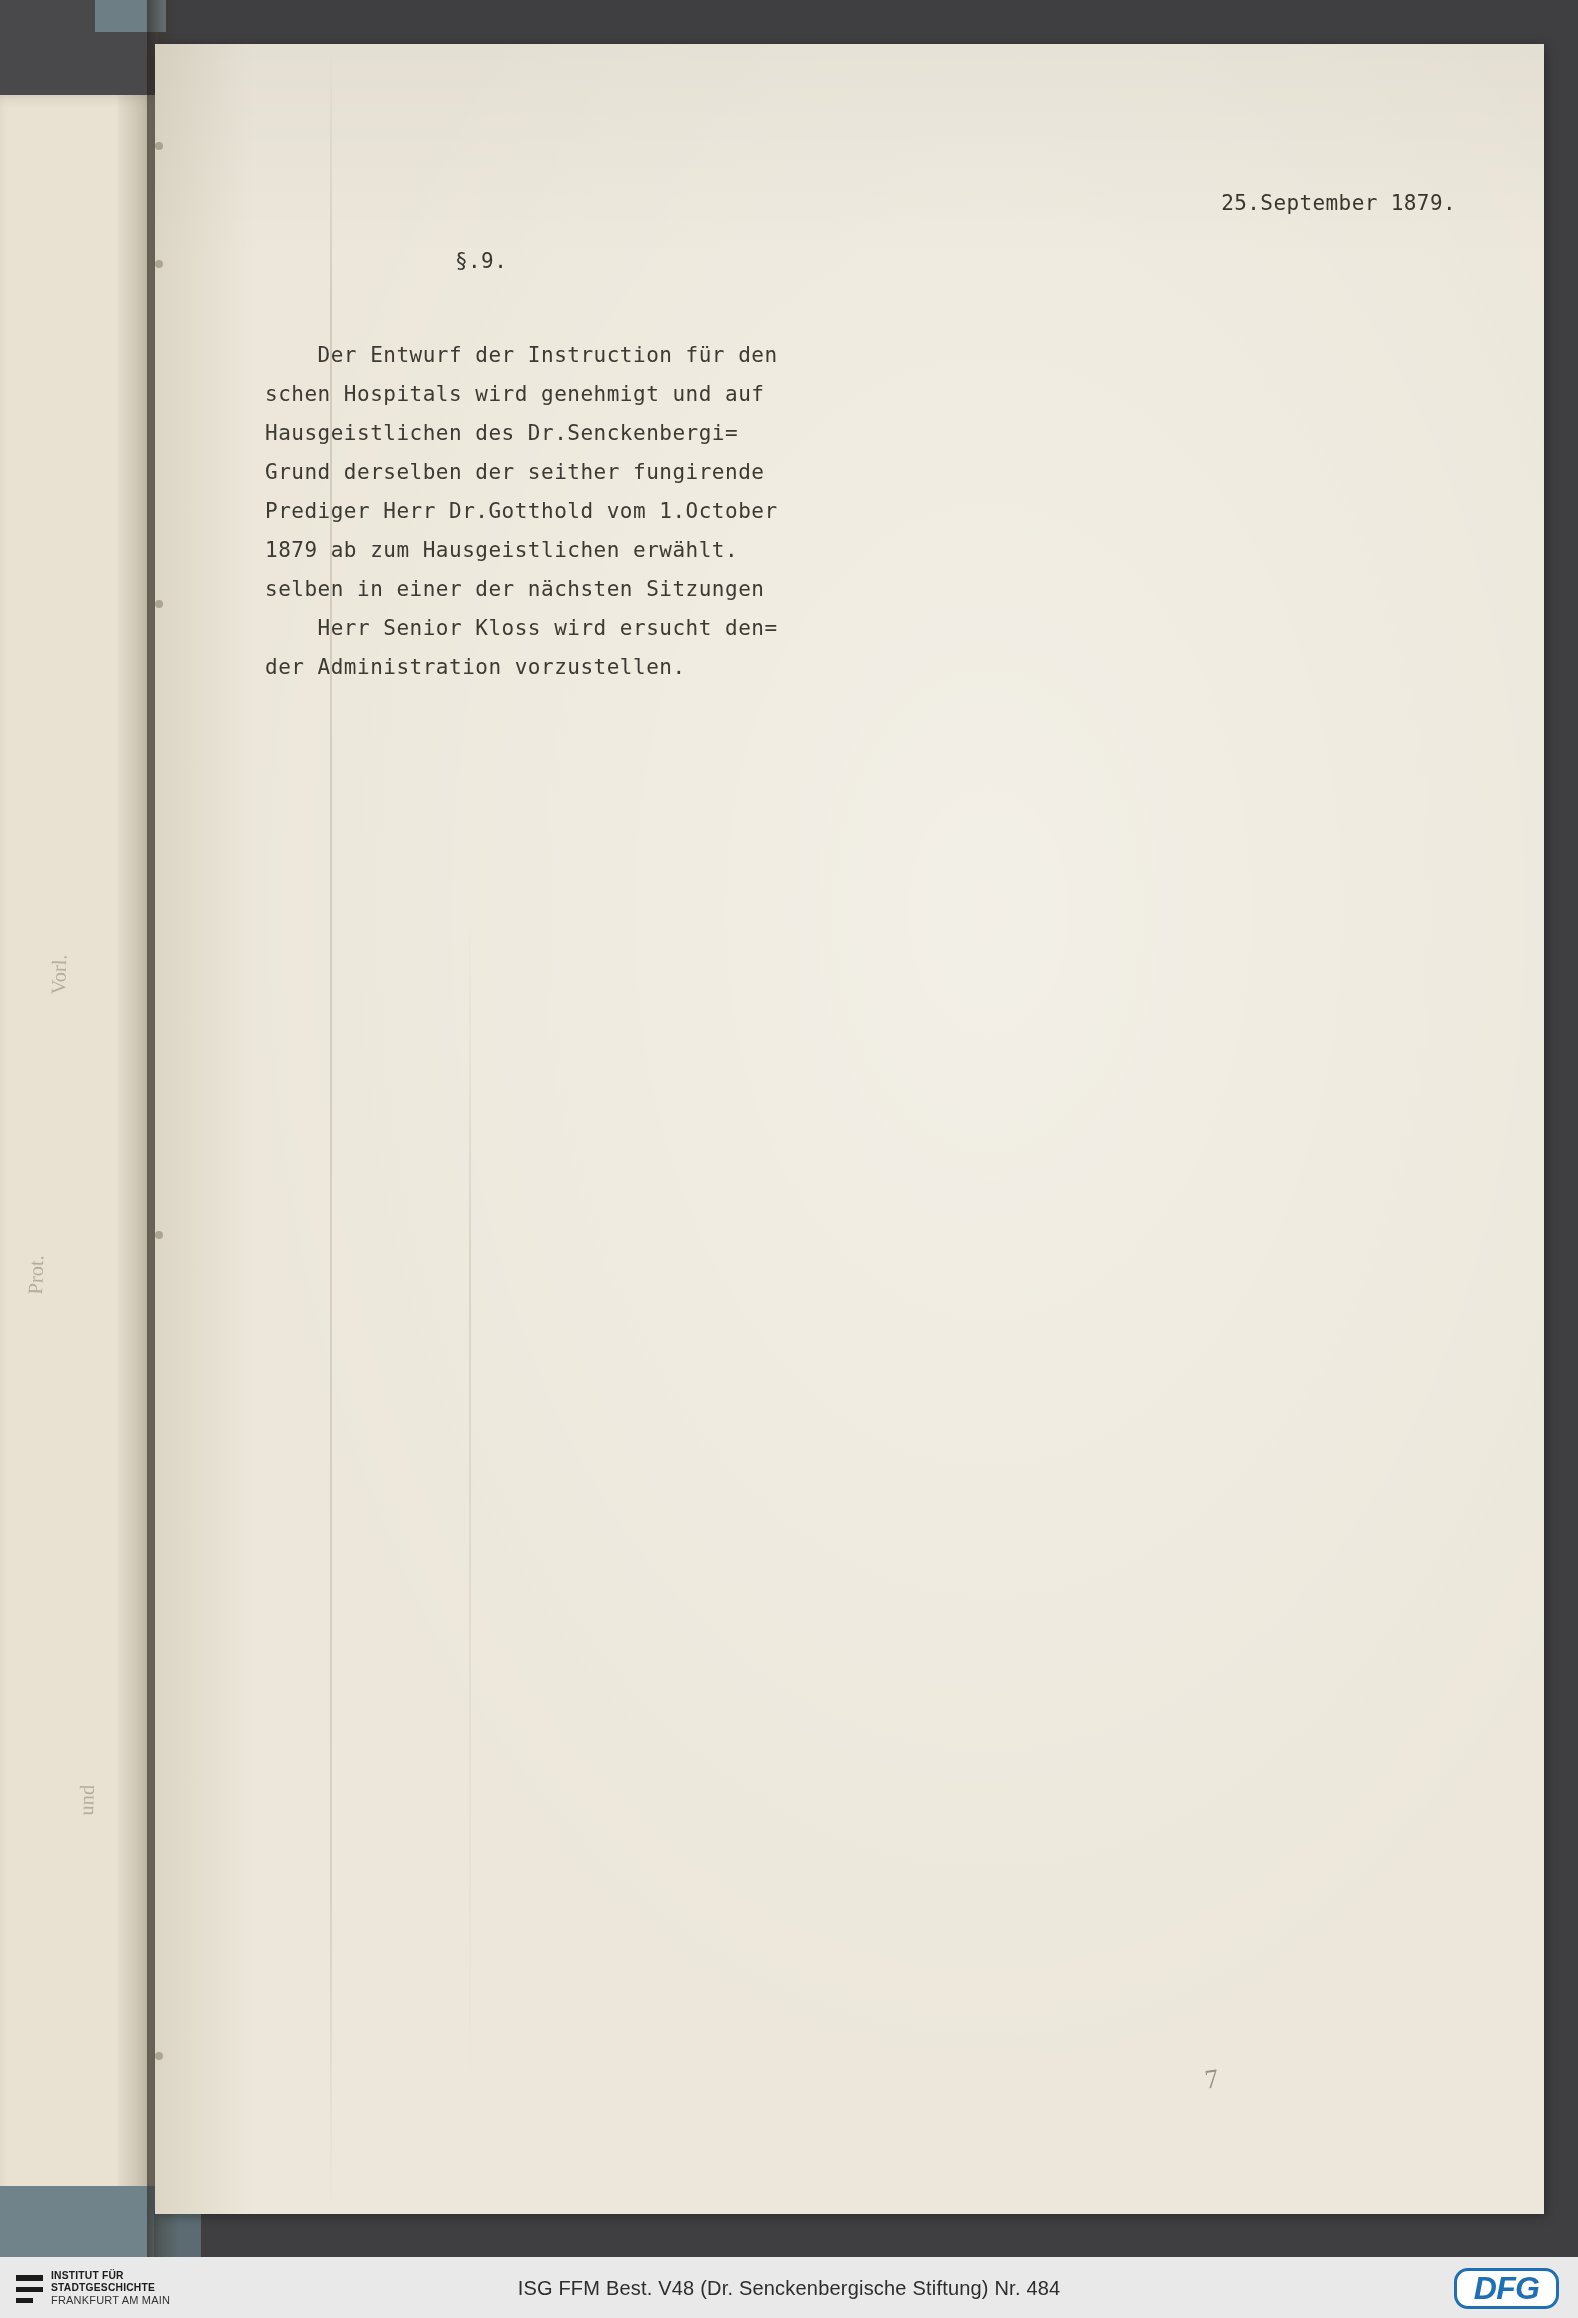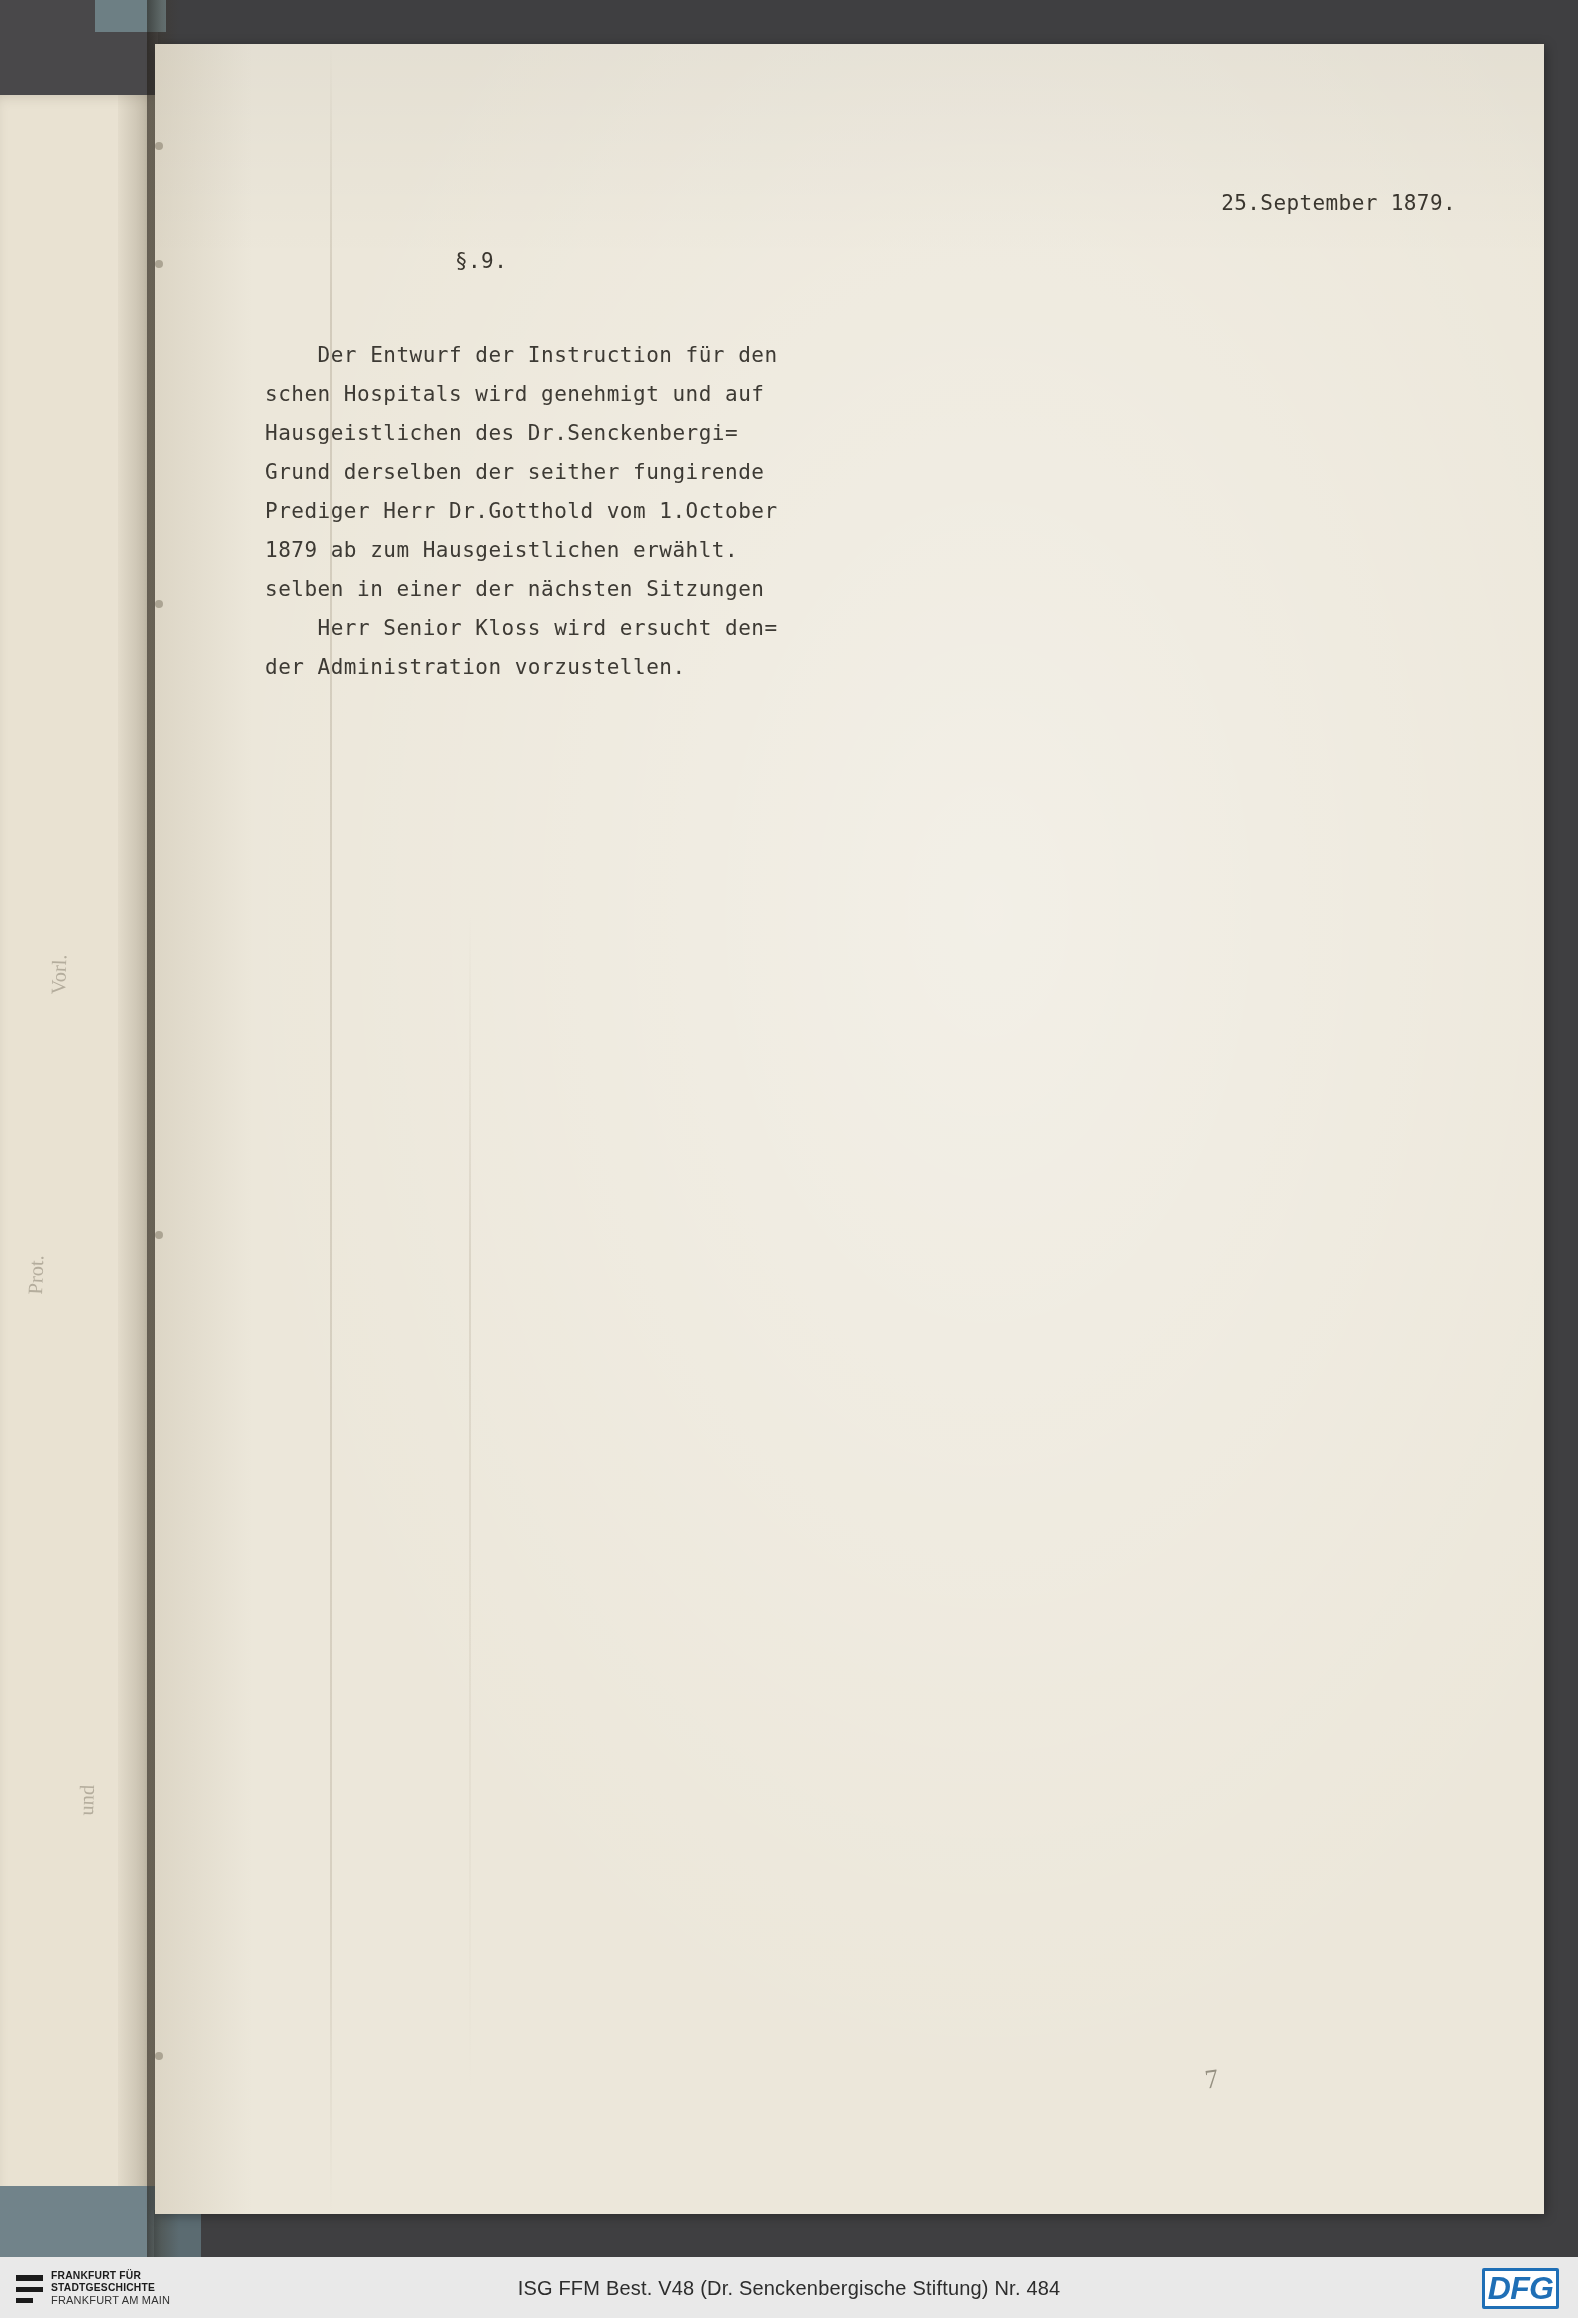--- a/index.html
+++ b/index.html
@@ -244,22 +244,22 @@
     display: flex;
     align-items: center;
   }
   .dfg {
     font-size: 32px;
     font-weight: bold;
     font-style: italic;
     color: #1f6fb6;
     letter-spacing: -0.8px;
     border: 3.2px solid #1f6fb6;
-    border-radius: 2px;
-    padding: 0 3px;
+    border-radius: 14px;
+    padding: 0 17px;
     line-height: 35px;
     background: #fff;
   }
 </style>
 </head>
 <body>
 
 <div id="scan">
 
   <div class="bed-left"></div>
@@ -307,21 +307,21 @@
   <div class="punch" style="top:1231px;"></div>
   <div class="punch" style="top:2052px;"></div>
 
 </div>
 
 <div id="footer">
 
   <div class="logo-left">
     <div class="mark"></div>
     <div class="txt">
-      <div>FRANKFURT FÜR</div>
+      <div>INSTITUT FÜR</div>
       <div>STADTGESCHICHTE</div>
       <div class="sub">FRANKFURT AM MAIN</div>
     </div>
   </div>
 
   <div class="footer-caption">ISG FFM Best. V48 (Dr. Senckenbergische Stiftung) Nr. 484</div>
 
   <div class="logo-right">
     <div class="dfg">DFG</div>
   </div>

